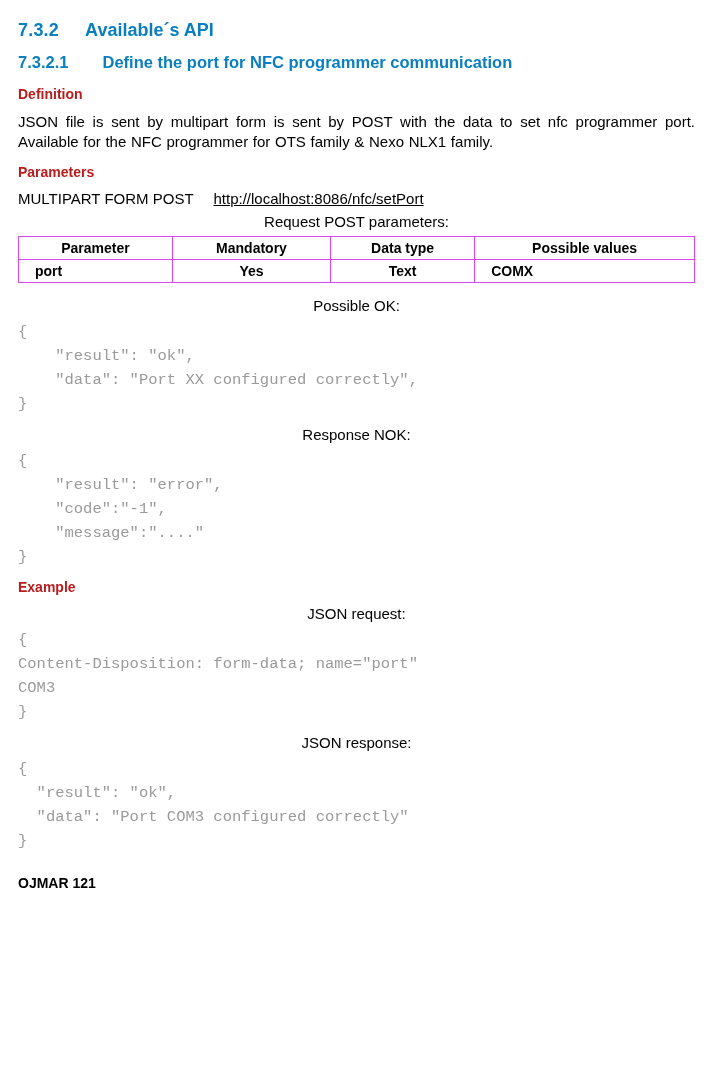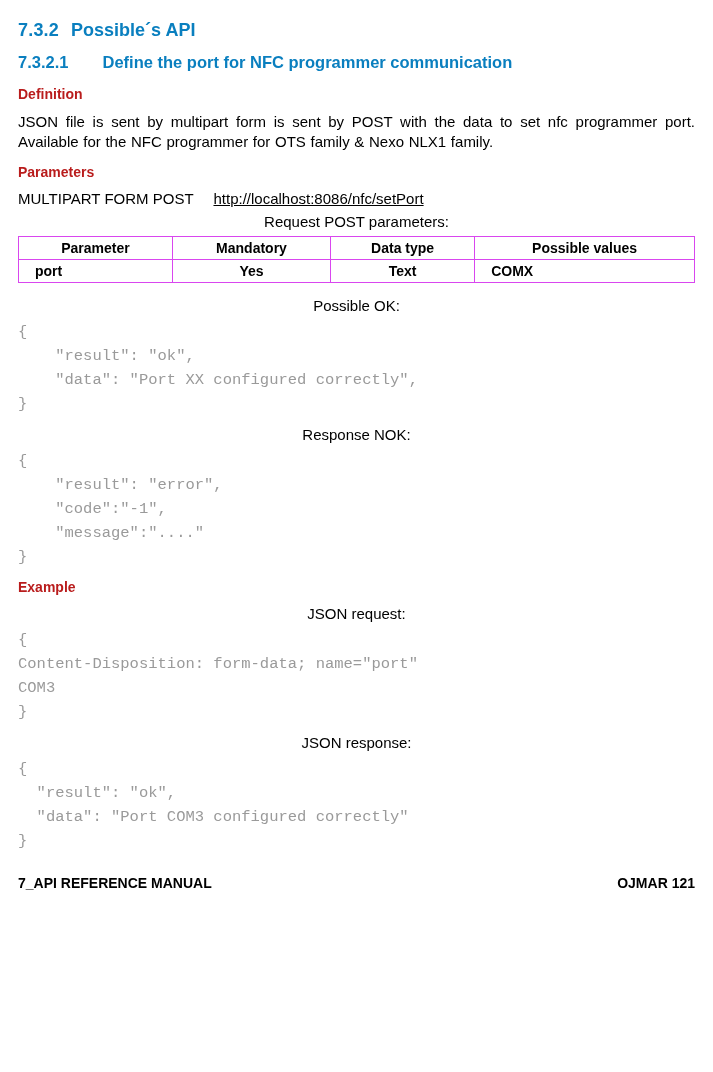--- a/index.html
+++ b/index.html
@@ -10,21 +10,21 @@
     padding: 20px 18px 12px 18px;
     width: 677px;
     background: #fff;
   }
   .h-section {
     color: #0a7fbf;
     font-weight: bold;
     font-size: 18px;
     margin: 0 0 12px 0;
   }
-  .h-section .secnum { display:inline-block; margin-right: 12px; letter-spacing: 0.2px; text-align: center; }
+  .h-section .secnum { display:inline-block; margin-right: 26px; letter-spacing: 0.2px; text-align: center; }
   .h-subsection {
     color: #0a7fbf;
     font-weight: bold;
     font-size: 16.5px;
     margin: 0 0 14px 0;
   }
   .h-subsection .secnum { display:inline-block; margin-right: 34px; }
   .h-small {
     color: #b91c1c;
     font-weight: bold;
@@ -66,21 +66,21 @@
     justify-content: space-between;
     font-size: 14px;
     font-weight: bold;
     margin-top: 22px;
   }
 </style>
 </head>
 <body>
 
 <h2 class="h-section">
-  <span class="secnum">7.3.2</span><span>Possible´s API</span>
+  <span class="secnum">7.3.2</span><span>Available´s API</span>
 </h2>
 
 <h3 class="h-subsection">
   <span class="secnum">7.3.2.1</span><span>Define the port for NFC programmer communication</span>
 </h3>
 
 <div class="h-small">Definition</div>
 <p class="body">JSON file is sent by multipart form is sent by POST with the data to set nfc programmer port. Available for the NFC programmer for OTS family &amp; Nexo NLX1 family.</p>
 
 <div class="h-small">Parameters</div>
@@ -131,15 +131,14 @@
 COM3
 }</div>
 
 <p class="resp-label">JSON response:</p>
 <div class="code">{
   "result": "ok",
   "data": "Port COM3 configured correctly"
 }</div>
 
 <div class="footer">
-  <span>7_API REFERENCE MANUAL</span>
   <span>OJMAR 121</span>
 </div>
 
 </body></html>

